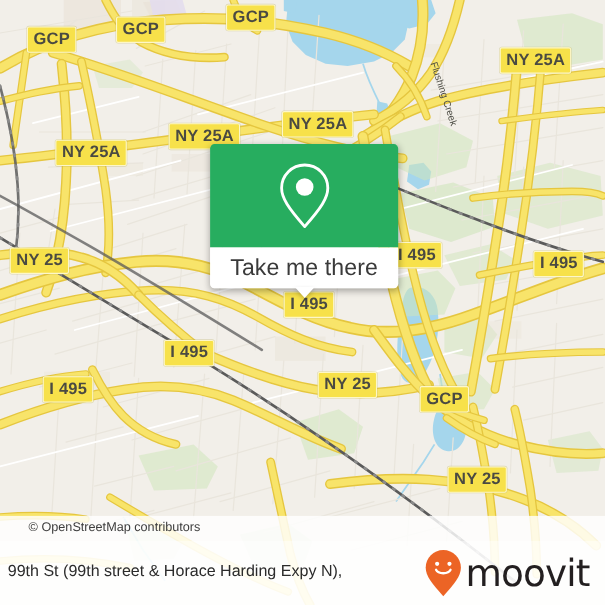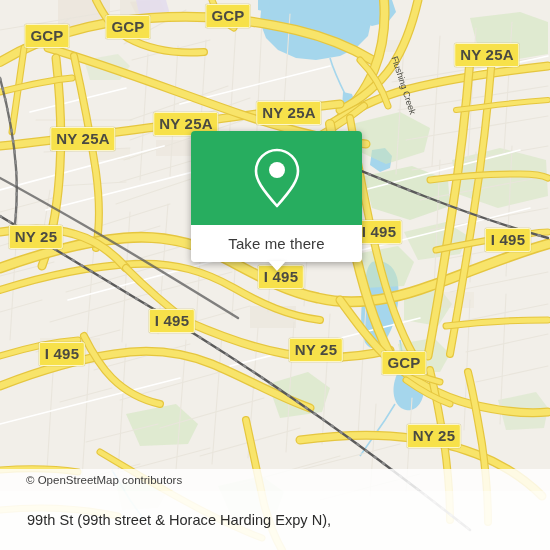--- a/index.html
+++ b/index.html
@@ -78,21 +78,21 @@
     background: #ffffff;
     height: 37px;
     border-radius: 0 0 4px 4px;
     display: flex;
     align-items: center;
     justify-content: center;
     position: relative;
   }
   #callout-label {
     color: #3a3a3a;
-    font-size: 15px;
+    font-size: 21px;
     font-family: "Liberation Sans", sans-serif;
     letter-spacing: 0.1px;
   }
   #callout-tail {
     position: absolute;
     left: 50%;
     bottom: -9px;
     margin-left: -9px;
     width: 0; height: 0;
     border-left: 9px solid transparent;
@@ -127,21 +127,21 @@
     top: 491px;
     width: 550px;
     height: 59px;
     background: rgba(255,255,255,0.90);
     z-index: 50;
     display: flex;
     align-items: center;
     justify-content: space-between;
   }
   #footer-text {
-    padding-left: 27px;
+    padding-left: 7px;
     font-size: 14.6px;
     line-height: 1.42;
     color: #2b2b2b;
     font-family: "Liberation Sans", sans-serif;
     max-width: 400px;
   }
   #footer-text div { white-space: nowrap; }
   #logo {
     display: flex;
     align-items: center;
@@ -464,15 +464,24 @@
   </div>
 
   <div id="attribution">
     <span>© OpenStreetMap contributors</span>
   </div>
 
   <div id="footer">
     <div id="footer-text">
       <div>99th St (99th street &amp; Horace Harding Expy N),</div>
     </div>
+    <div id="logo">
+      <svg id="logo-mark" width="34" height="44" viewBox="0 0 34 44">
+        <path d="M17 1 C 8.2 1, 1 8.2, 1 17 C 1 25, 7 32, 17 43 C 27 32, 33 25, 33 17 C 33 8.2, 25.8 1, 17 1 Z" fill="#ec6425"></path>
+        <circle cx="11.4" cy="13.6" r="1.9" fill="#ffffff"></circle>
+        <circle cx="22.6" cy="13.6" r="1.9" fill="#ffffff"></circle>
+        <path d="M10.4 19 C 12.4 23.2, 21.6 23.2, 23.6 19" fill="none" stroke="#ffffff" stroke-width="2.1" stroke-linecap="round"></path>
+      </svg>
+      <span id="logo-word">moovit</span>
+    </div>
   </div>
 
 </div>
 
 </body></html>

